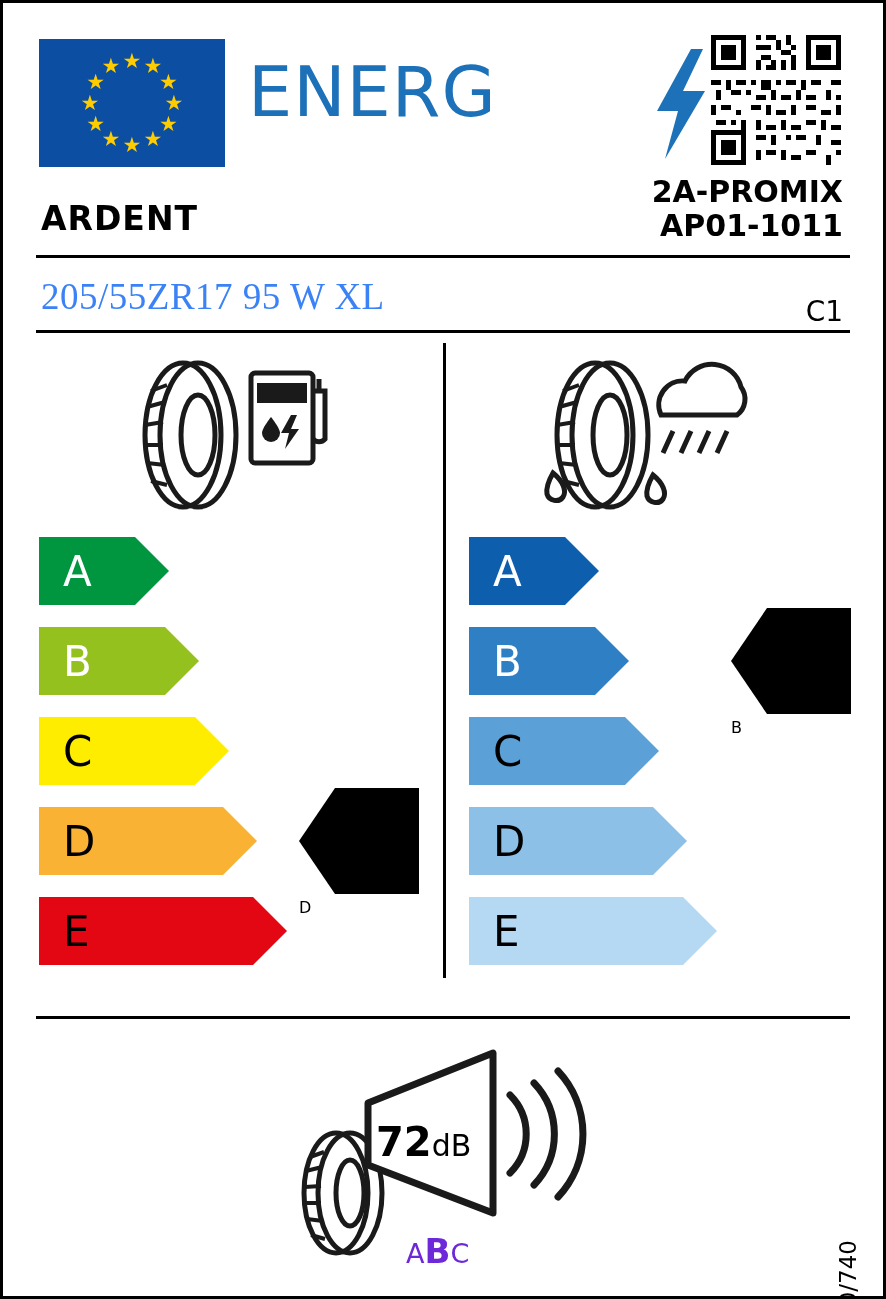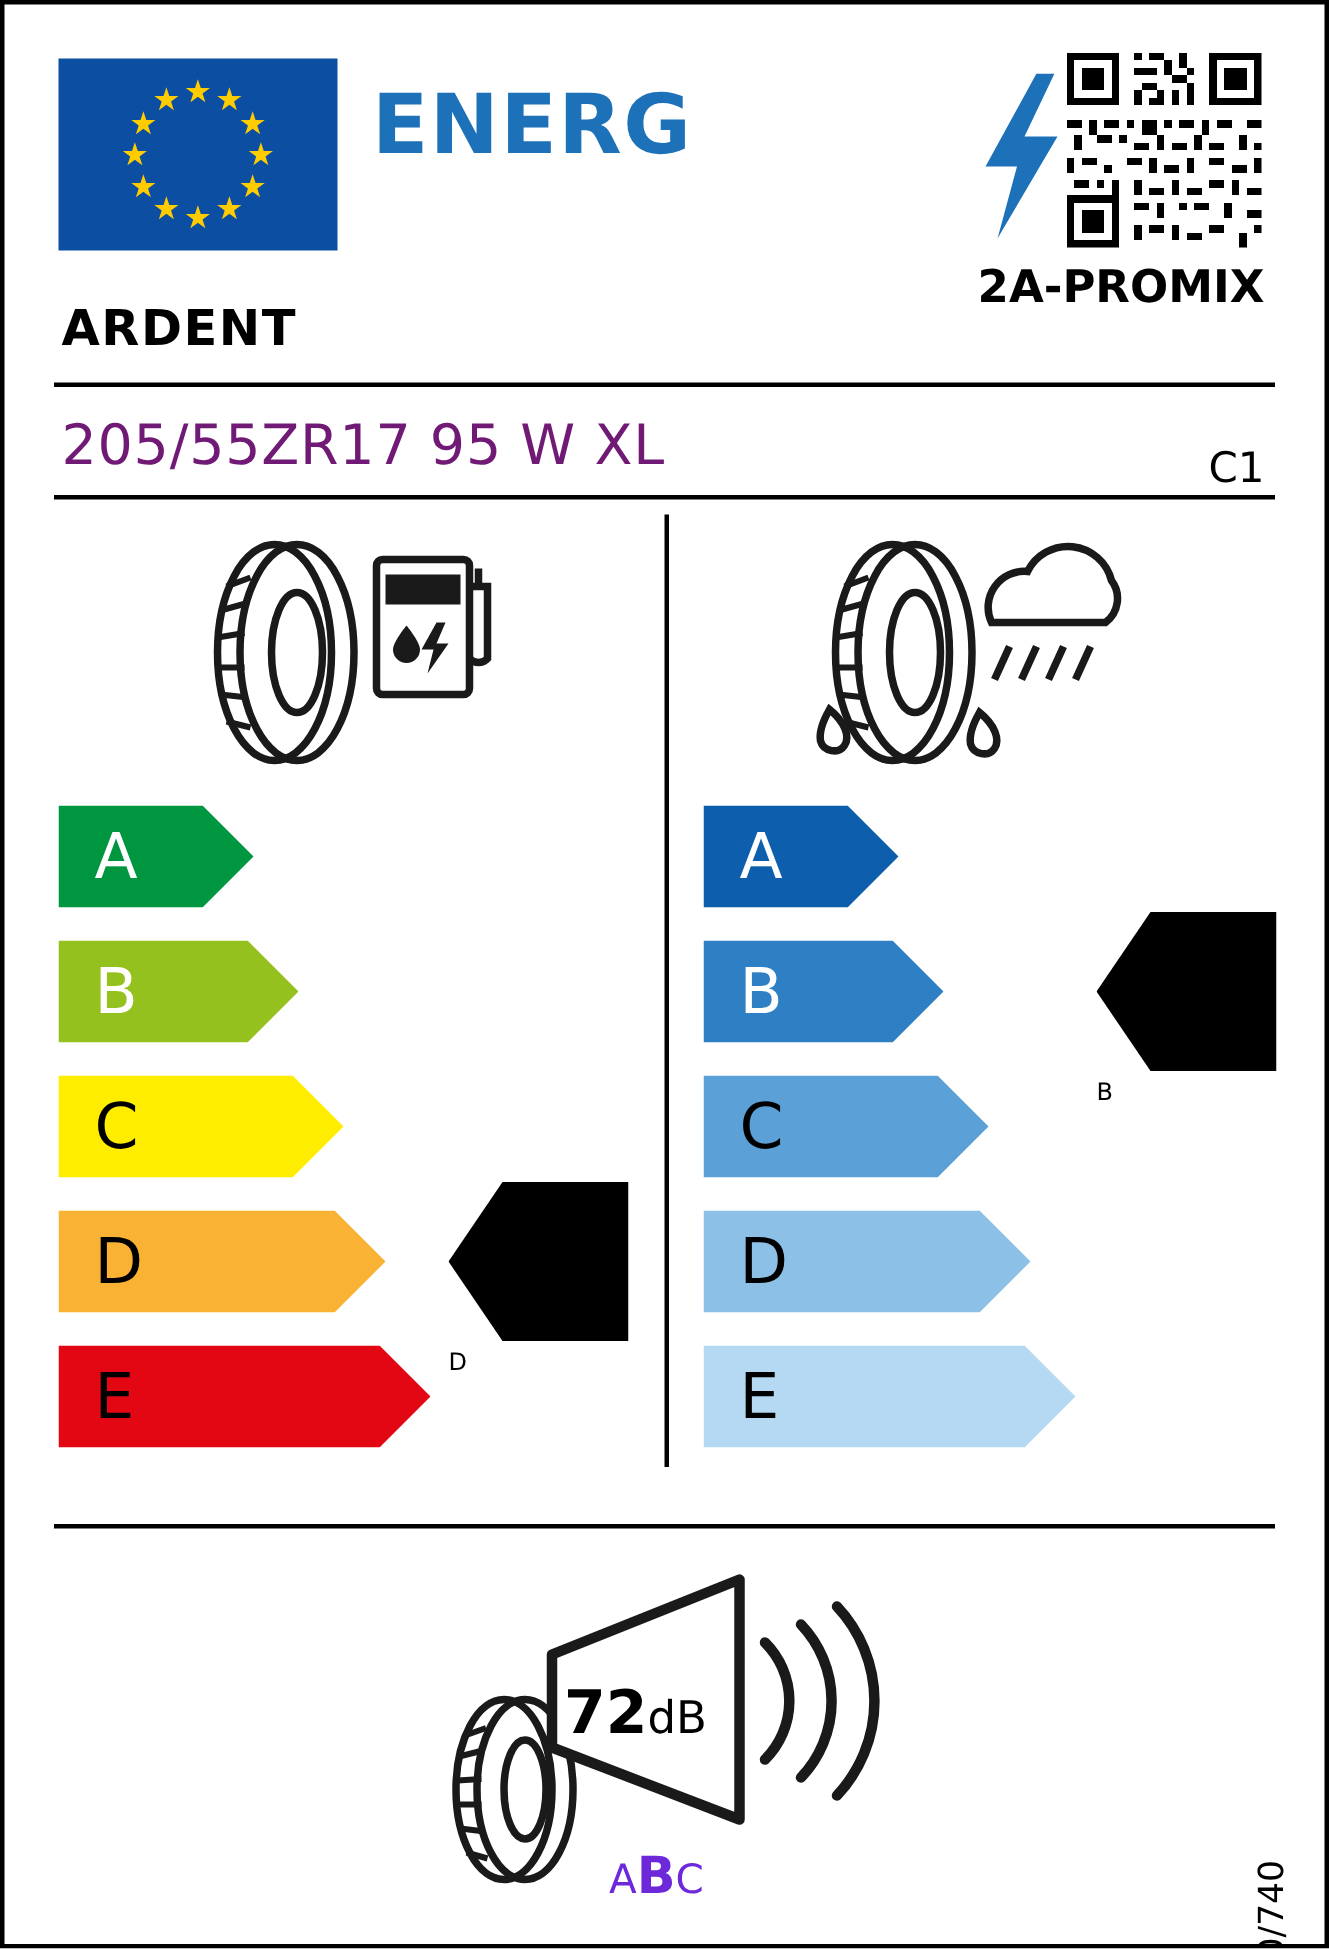--- a/index.html
+++ b/index.html
@@ -35,22 +35,22 @@
     font-size: 21px;
     line-height: 21px;
     width: 21px;
     height: 21px;
     text-align: center;
   }
   .energy-word {
     position: absolute;
     left: 245px;
     top: 48px;
-    font-size: 55px;
-    font-weight: bold;
+    font-size: 70px;
+    font-weight: normal;
     letter-spacing: 1px;
     color: #1d71b8;
     font-family: "DejaVu Sans", "Liberation Sans", sans-serif;
   }
   .energy-bolt {
     position: absolute;
     left: 648px;
     top: 46px;
     width: 58px;
     height: 110px;
@@ -88,22 +88,23 @@
     right: 33px;
     top: 252px;
     height: 3px;
     background: #000;
   }
   .tyre-size {
     position: absolute;
     left: 38px;
     top: 272px;
     font-size: 37px;
-    color: #701a75;
+    color: #3b82f6;
     letter-spacing: 0.5px;
+    font-family: Liberation Serif, serif;
   }
   .tyre-class {
     position: absolute;
     right: 40px;
     top: 292px;
     font-size: 28px;
     color: #000;
   }
   .hr-mid {
     position: absolute;
@@ -307,20 +308,21 @@
         <rect x="16" y="24" width="2" height="1"></rect>
           <rect x="19" y="23" width="2" height="1"></rect>
           <rect x="23" y="24" width="1" height="2"></rect>
         <rect x="25" y="23" width="1" height="1"></rect>
       </g>
     </svg>
   </div>
 
   <div class="model-code">
     <div>2A-PROMIX</div>
+    <div>AP01-1011</div>
   </div>
 
   <div class="brand">ARDENT</div>
 
   <div class="hr-top"></div>
 
   <div class="tyre-size">205/55ZR17 95 W XL</div>
   <div class="tyre-class">C1</div>
 
   <div class="hr-mid"></div>

